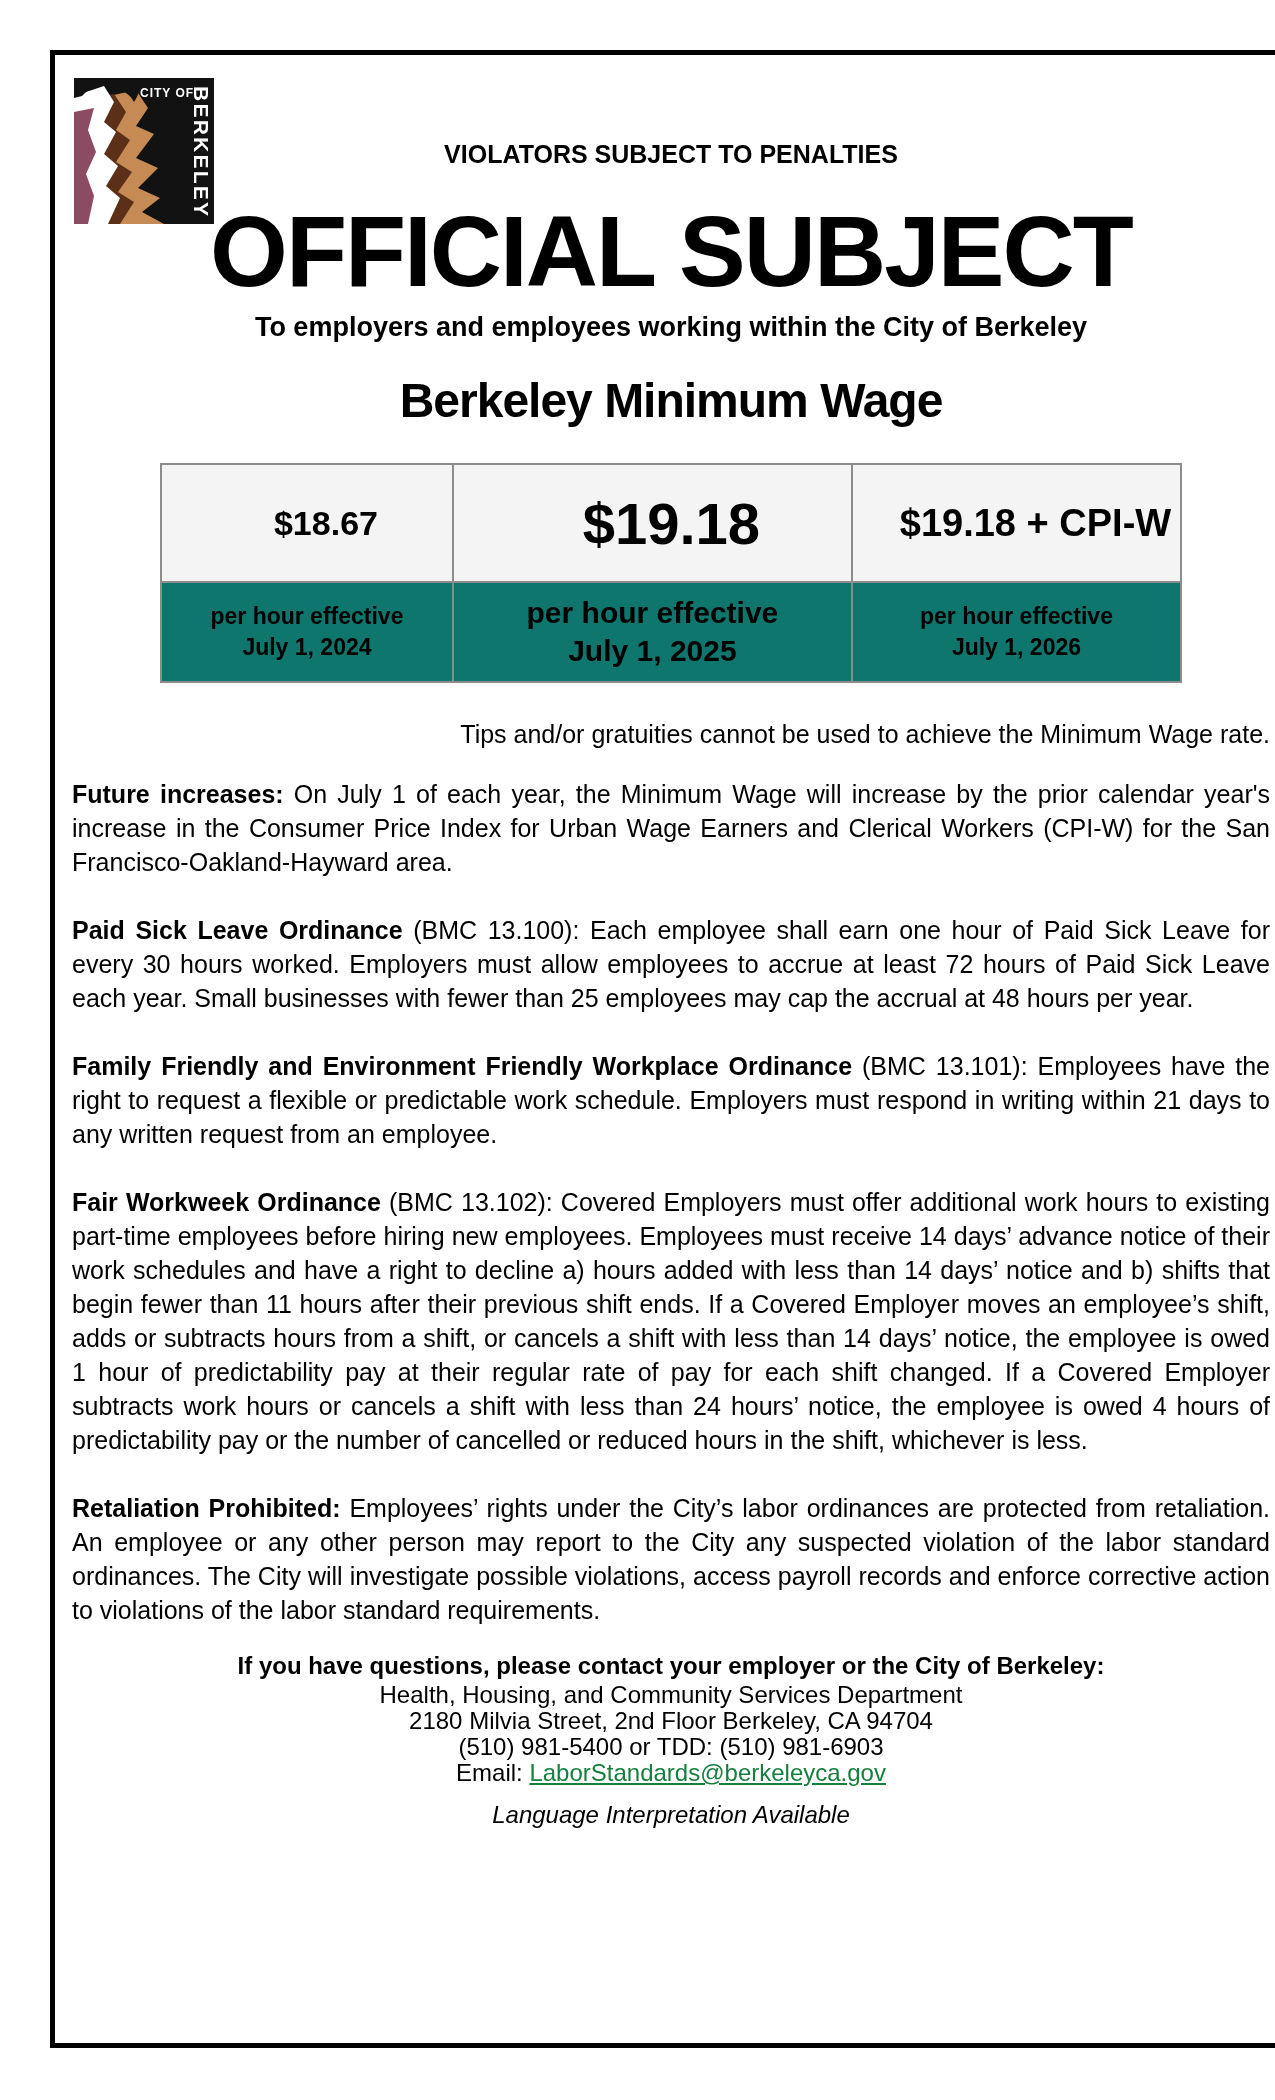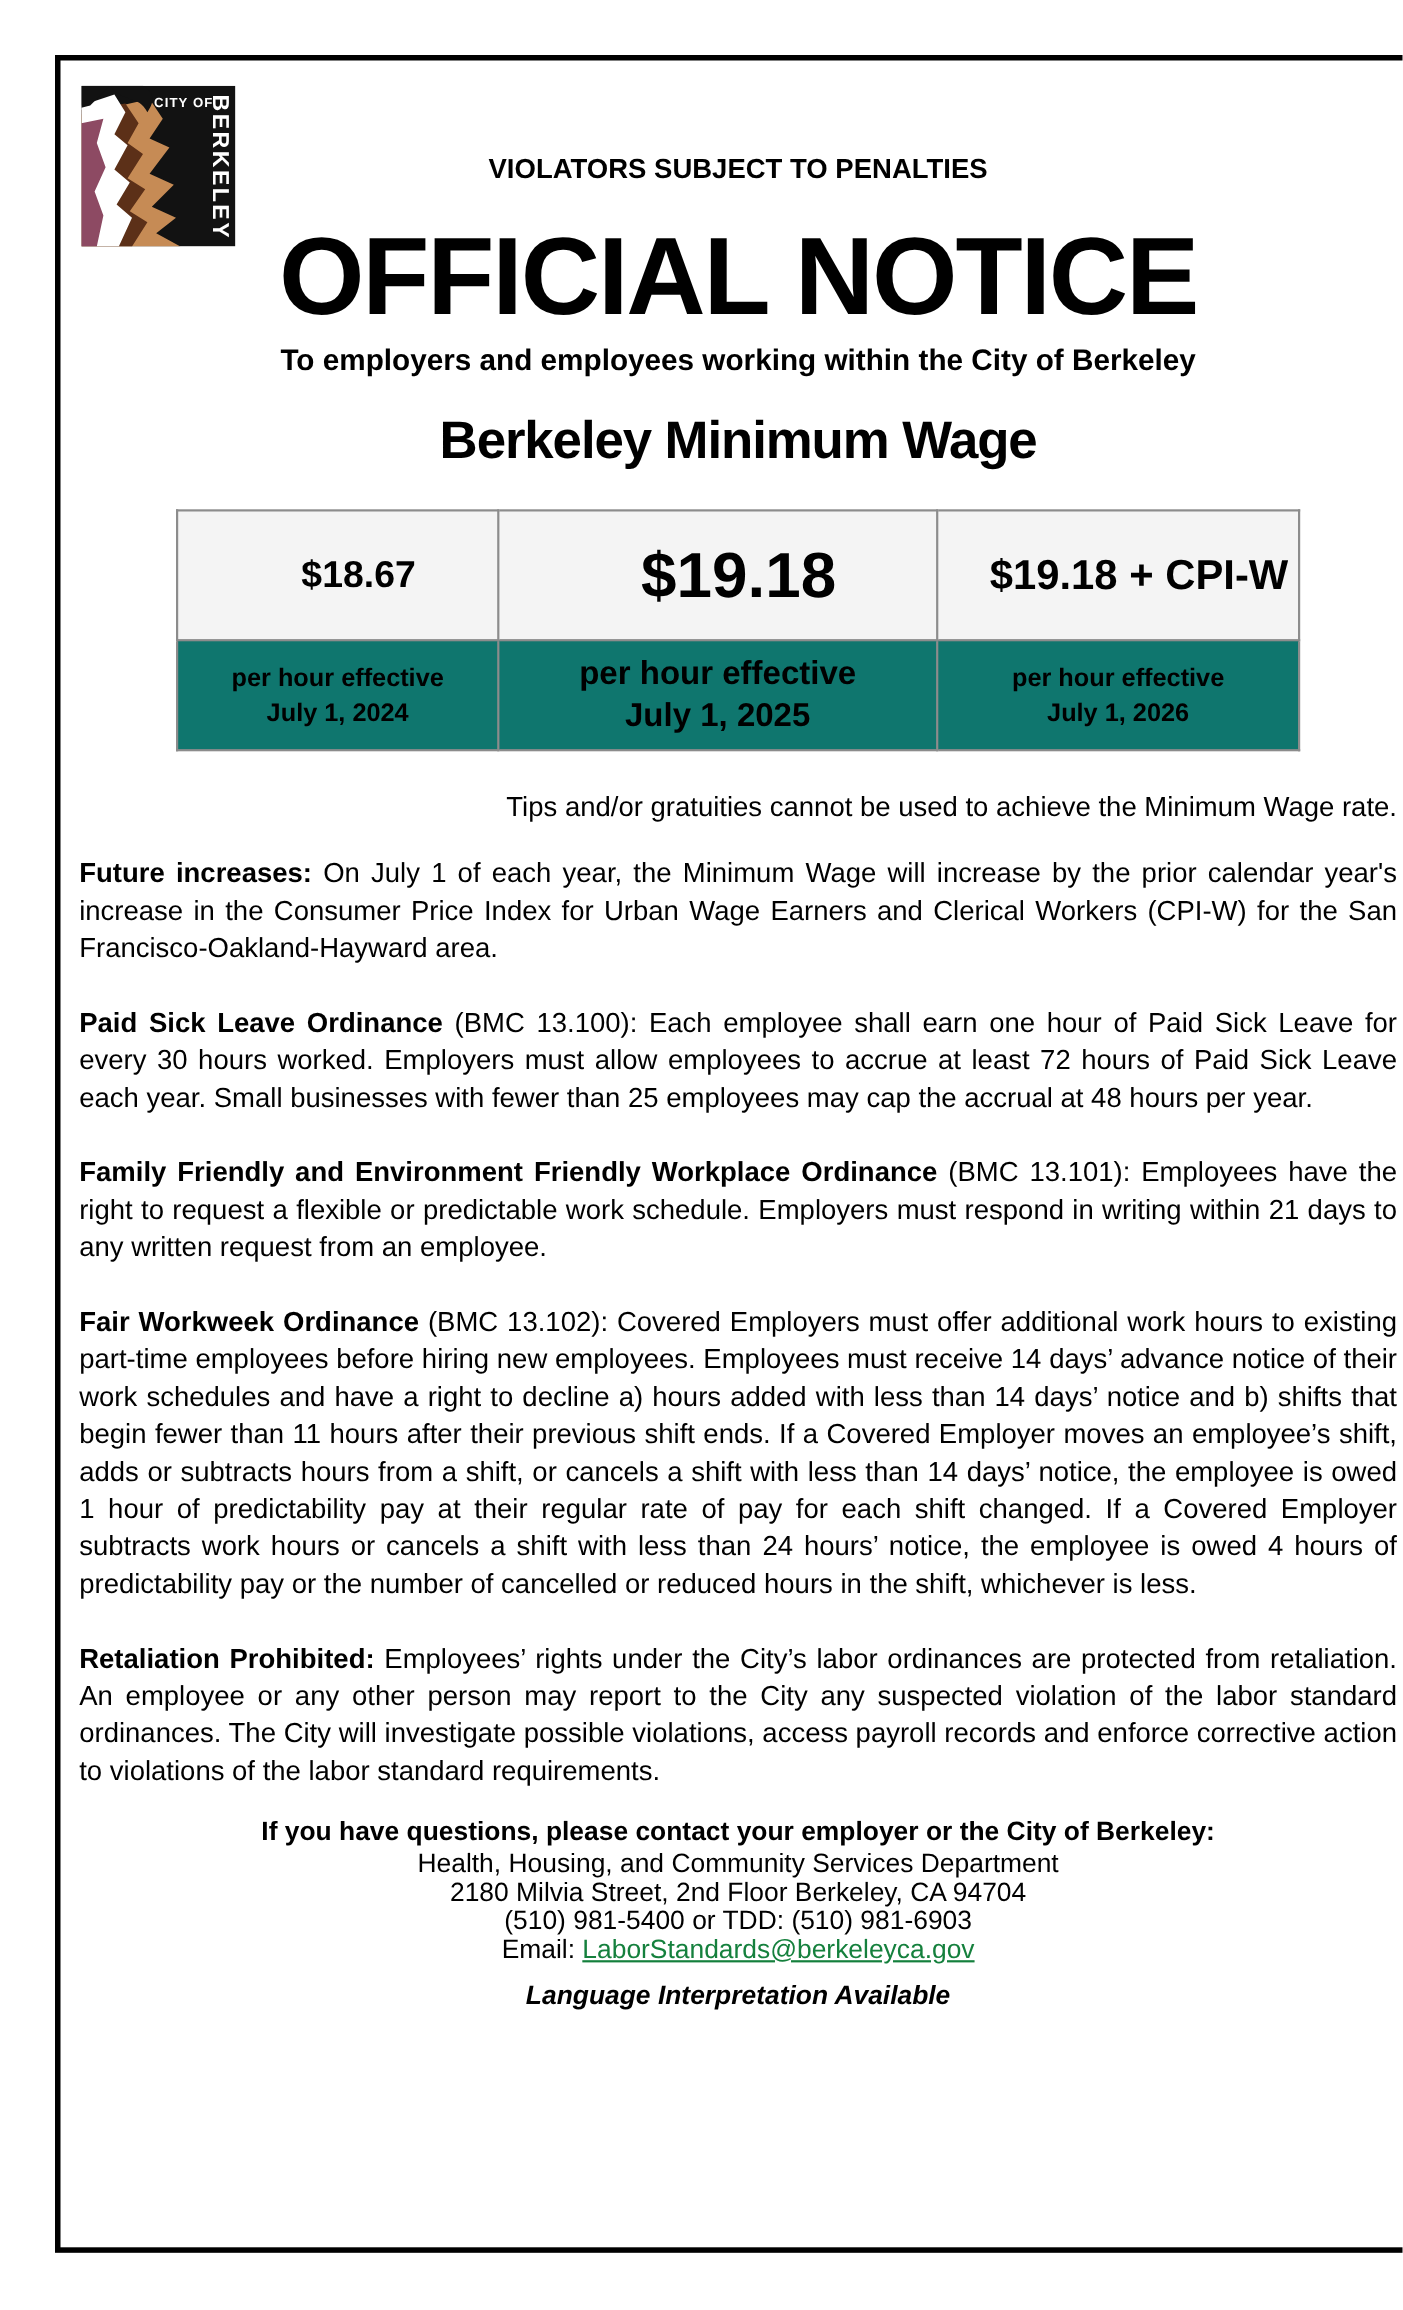--- a/index.html
+++ b/index.html
@@ -42,21 +42,21 @@
   .eff-big { font-weight:bold; font-size:30px; line-height:38px; }
 
   .tips { text-align:right; font-size:25px; line-height:30px; margin:36px 0 0 0; }
 
   .para { font-size:25px; line-height:34px; text-align:justify; margin:34px 0 0 0; }
   .para.first { margin-top:28px; }
 
   .footer { text-align:center; margin-top:26px; font-size:24px; line-height:26px; }
   .footer .contact-heading { font-weight:bold; margin-bottom:3px; }
   .email-link { color:#15803d; text-decoration:underline; }
-  .language { font-style:italic; margin-top:16px;font-weight:bold; }
+  .language { font-style:italic; margin-top:16px; }
 </style>
 </head>
 <body>
 
 <div class="frame">
 
   <svg class="logo" viewBox="0 0 140 146" xmlns="http://www.w3.org/2000/svg">
     <rect x="0" y="0" width="140" height="146" fill="#121212"></rect>
 
     <polygon fill="#C68B55" points="0,26 62,12 74,30 62,48 80,56 62,80 84,90 64,110 86,120 68,134 90,146 0,146"></polygon>
@@ -70,21 +70,21 @@
     <polygon fill="#121212" points="0,0 26,0 8,18 0,20"></polygon>
     <path fill="#121212" d="M26,0 C38,16 52,8 60,24 C70,10 62,4 56,0 Z"></path>
     <text x="66" y="19" fill="#FFFFFF" font-size="12" font-weight="bold" letter-spacing="1" font-family="Liberation Sans, sans-serif">CITY OF</text>
     <text transform="translate(120,8) rotate(90)" x="0" y="0" fill="#FFFFFF" font-size="21" font-weight="bold" letter-spacing="2" textLength="132" font-family="Liberation Sans, sans-serif">BERKELEY</text>
   </svg>
 
   <div class="post-warning">
     <div class="line2">VIOLATORS SUBJECT TO PENALTIES</div>
   </div>
 
-  <h1 class="title">OFFICIAL NOTICE</h1>
+  <h1 class="title">OFFICIAL SUBJECT</h1>
   <div class="subtitle">To employers and employees working within the City of Berkeley</div>
   <h2 class="wage-title">Berkeley Minimum Wage</h2>
 
   <table class="wage">
     <tbody>
       <tr class="rate-row">
         <td class="col1">
           <span class="rate">$18.67</span>
         </td>
         <td class="col2">

